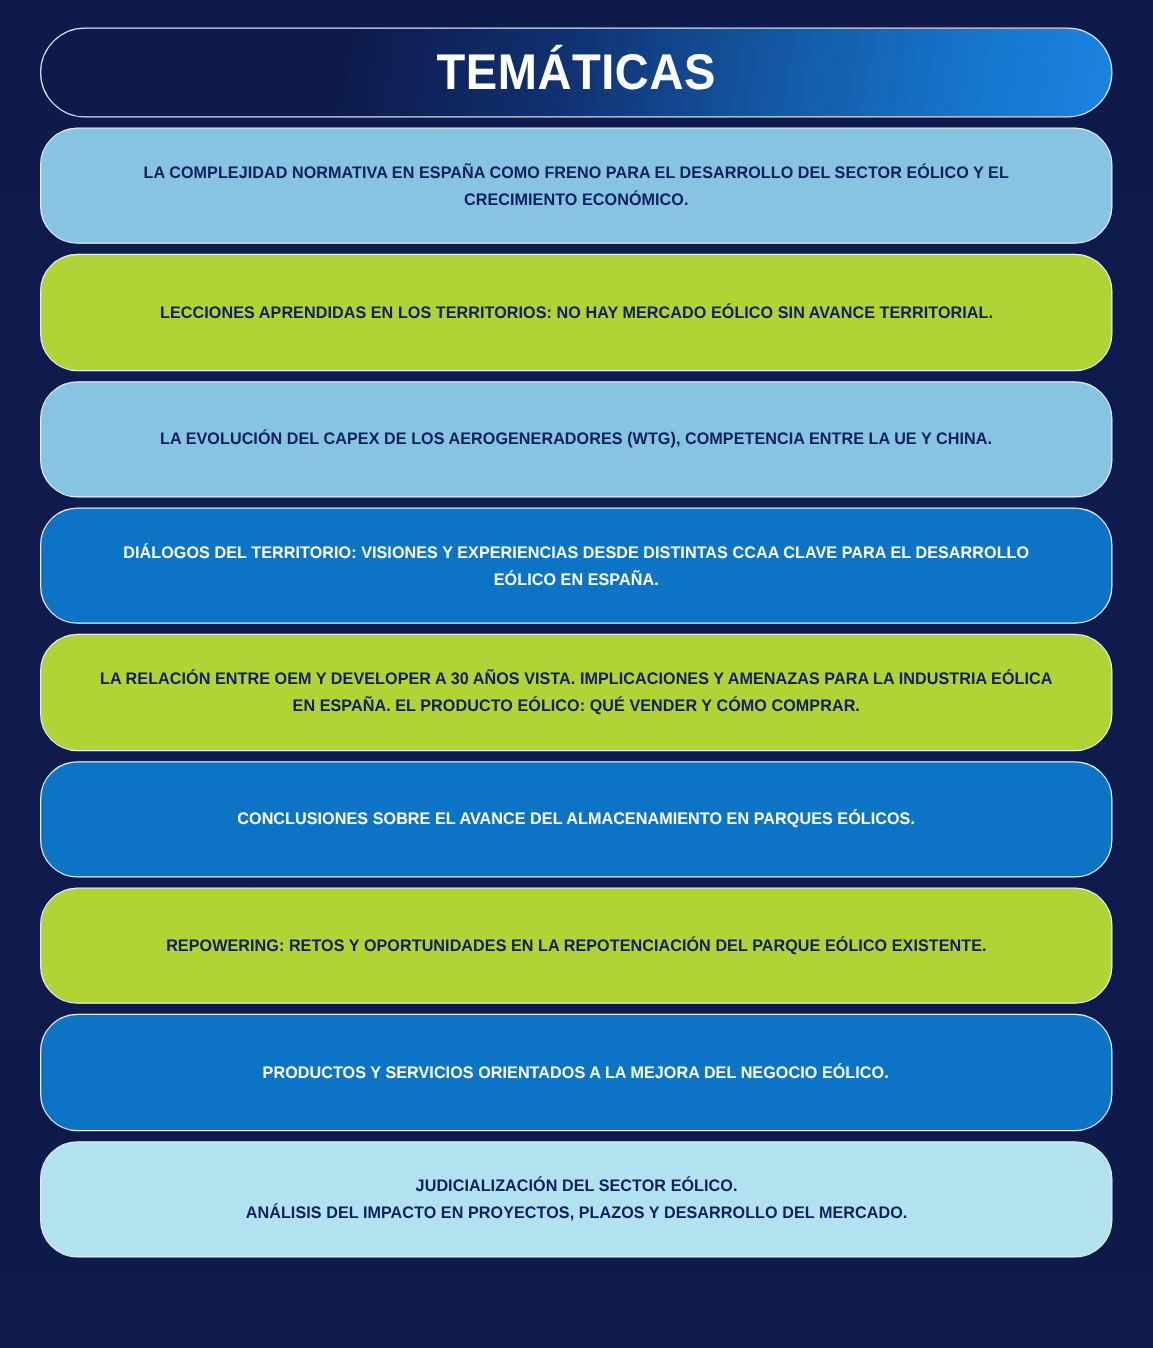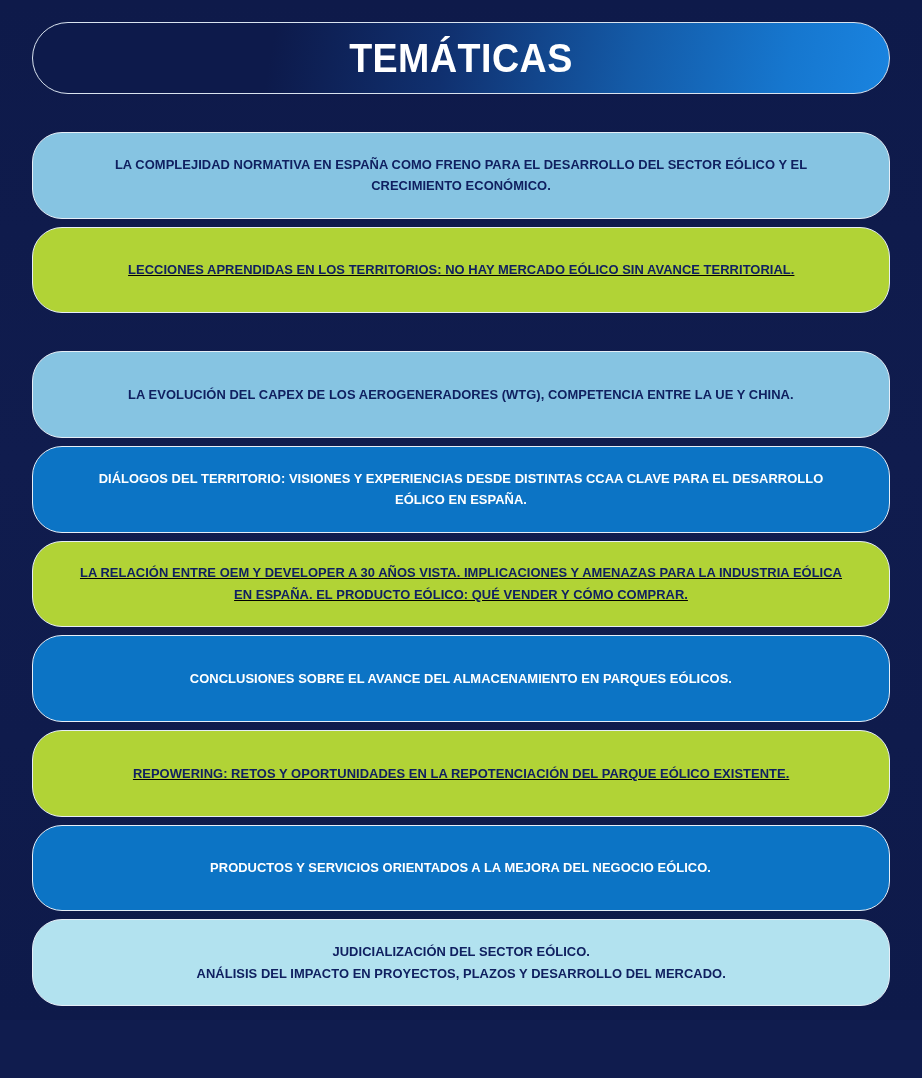--- a/index.html
+++ b/index.html
@@ -74,22 +74,22 @@
     font-weight: 700;
     line-height: 1.62;
     letter-spacing: 0.05px;
     transform: scaleX(0.965);
     text-transform: uppercase;
     font-family: "Liberation Sans", sans-serif;
     white-space: pre-line;
   }
 
   
-  .c-sky    { background: #86c4e2; margin-top: 30px; }
-  .c-lime   { background: #b1d336; text-decoration: underline; }
+  .c-sky    { background: #86c4e2; }
+  .c-lime   { background: #b1d336; }
   .c-blue   { background: #0c74c5; }
   .c-cyan   { background: #b2e2ef; }
 
   .t-navy  { color: #102060; }
   .t-white { color: #ffffff; }
 
   
   .w-narrow  { max-width: 760px; }
   .w-full    { max-width: 830px; }
 </style>

